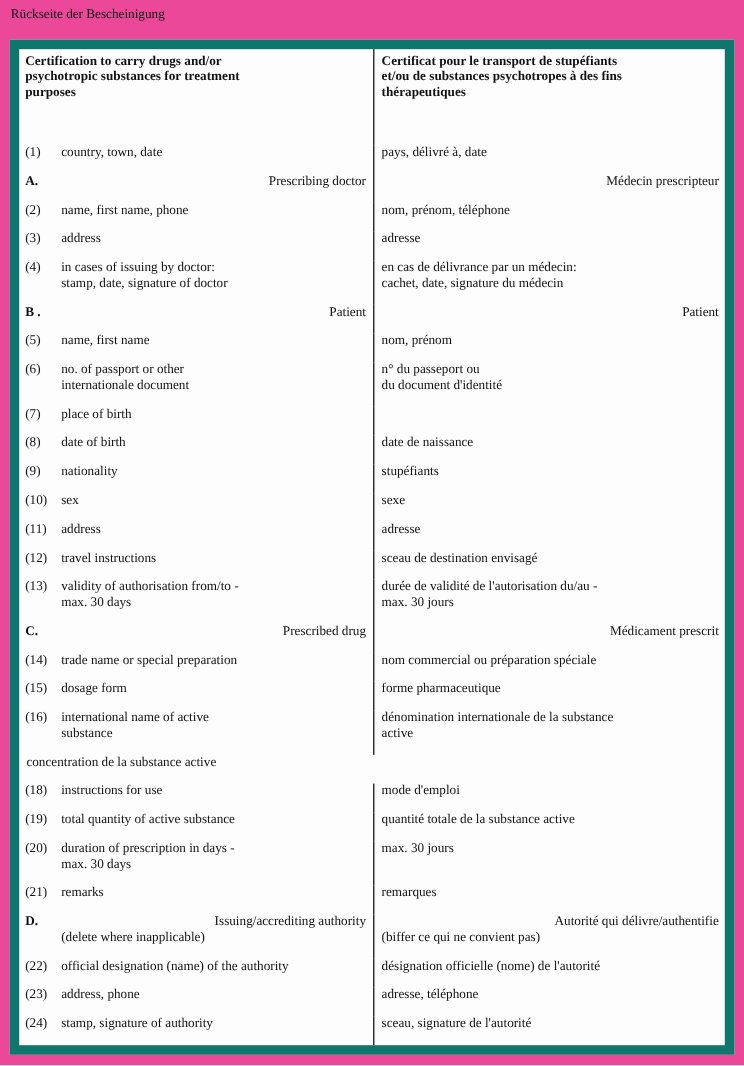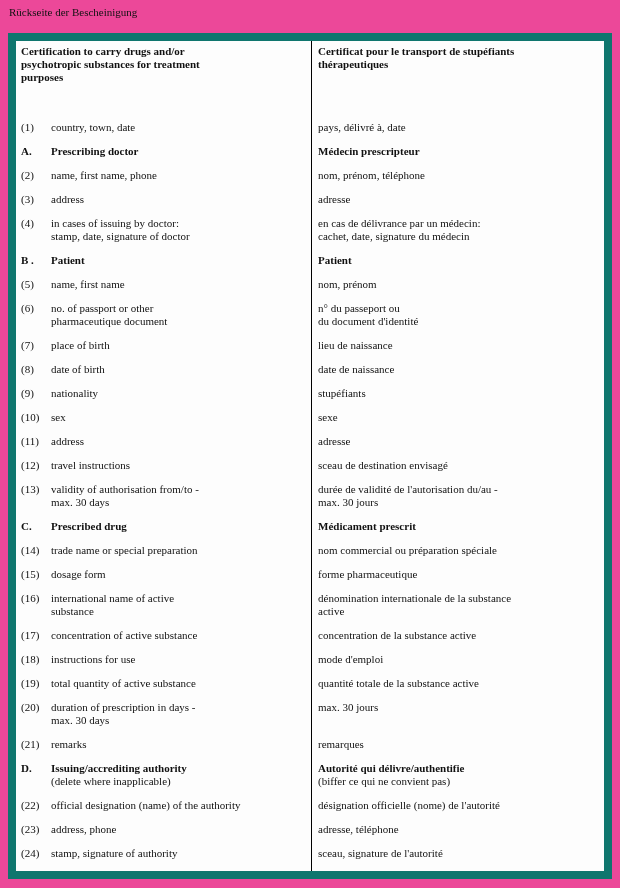--- a/index.html
+++ b/index.html
@@ -50,36 +50,37 @@
   .row:first-child .cell { padding-top: 4px; }
   .row.header-row .cell { padding-bottom: 37px; }
   .num {
     width: 30px;
     flex-shrink: 0;
   }
   .txt { flex: 1; }
   .row.header-row .cell-left { display: block; }
   .row.header-row .line { font-weight: bold; }
   .row.section-row .num { font-weight: bold; }
-  .row.section-row .line:first-child { font-weight: bold; }
+  .row.section-row .line:first-child { font-weight: normal; text-align: right; }
 </style>
 </head>
 <body>
 
 <div class="page">
   <div class="page-label">Rückseite der Bescheinigung</div>
   <div class="cert-table">
       <div class="row header-row">
         <div class="cell cell-left">
           <div class="line">Certification to carry drugs and/or</div>
           <div class="line">psychotropic substances for treatment</div>
           <div class="line">purposes</div>
         </div>
         <div class="cell cell-right">
           <div class="line">Certificat pour le transport de stupéfiants</div>
+          <div class="line">et/ou de substances psychotropes à des fins</div>
           <div class="line">thérapeutiques</div>
         </div>
       </div>
       <div class="row item-row">
         <div class="cell cell-left">
           <span class="num">(1)</span>
           <span class="txt">
             <div class="line">country, town, date</div>
           </span>
         </div>
@@ -153,38 +154,35 @@
         </div>
         <div class="cell cell-right">
           <div class="line">nom, prénom</div>
         </div>
       </div>
       <div class="row item-row">
         <div class="cell cell-left">
           <span class="num">(6)</span>
           <span class="txt">
             <div class="line">no. of passport or other</div>
-            <div class="line">pharmaceutique document</div>
+            <div class="line">internationale document</div>
           </span>
         </div>
         <div class="cell cell-right">
           <div class="line">n° du passeport ou</div>
           <div class="line">du document d'identité</div>
         </div>
       </div>
       <div class="row item-row">
         <div class="cell cell-left">
           <span class="num">(7)</span>
           <span class="txt">
             <div class="line">place of birth</div>
           </span>
         </div>
-        <div class="cell cell-right">
-          <div class="line">lieu de naissance</div>
-        </div>
       </div>
       <div class="row item-row">
         <div class="cell cell-left">
           <span class="num">(8)</span>
           <span class="txt">
             <div class="line">date of birth</div>
           </span>
         </div>
         <div class="cell cell-right">
           <div class="line">date de naissance</div>
@@ -287,26 +285,20 @@
             <div class="line">international name of active</div>
             <div class="line">substance</div>
           </span>
         </div>
         <div class="cell cell-right">
           <div class="line">dénomination internationale de la substance</div>
           <div class="line">active</div>
         </div>
       </div>
       <div class="row item-row">
-        <div class="cell cell-left">
-          <span class="num">(17)</span>
-          <span class="txt">
-            <div class="line">concentration of active substance</div>
-          </span>
-        </div>
         <div class="cell cell-right">
           <div class="line">concentration de la substance active</div>
         </div>
       </div>
       <div class="row item-row">
         <div class="cell cell-left">
           <span class="num">(18)</span>
           <span class="txt">
             <div class="line">instructions for use</div>
           </span>

